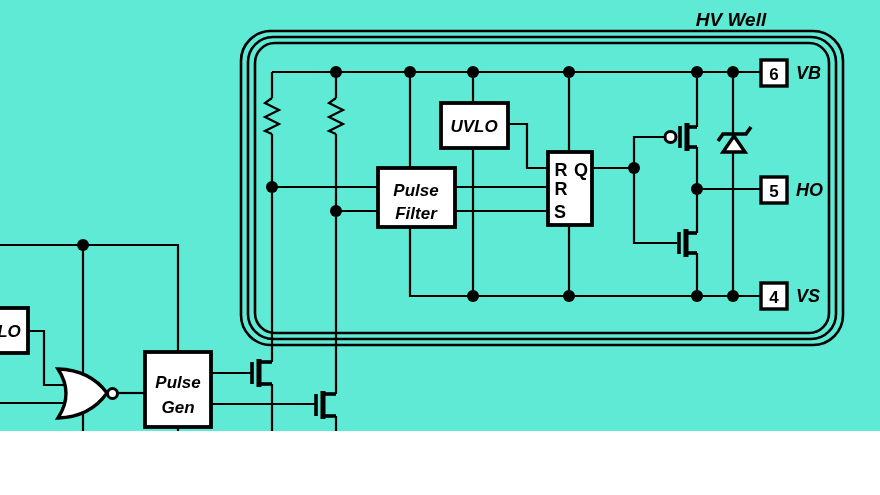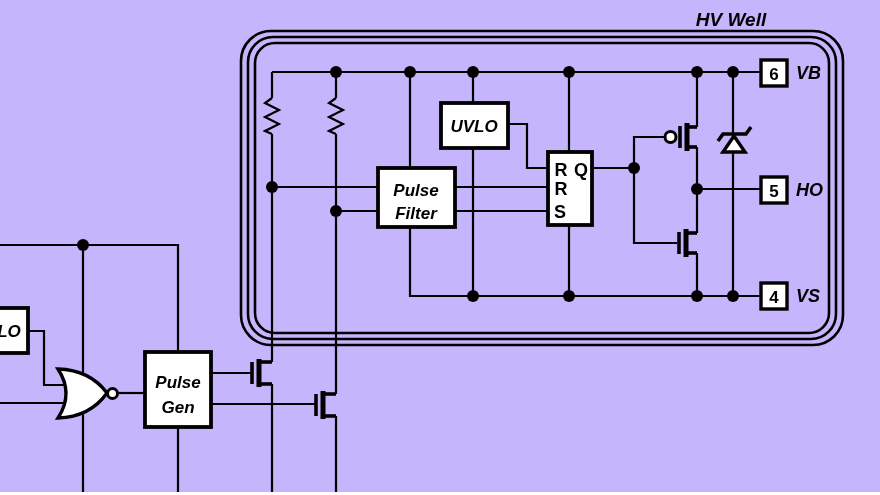--- a/index.html
+++ b/index.html
@@ -1,17 +1,17 @@
 <!DOCTYPE html>
 <html><head>
 <meta charset="utf-8">
 <style>
   html,body { margin:0; padding:0; background:#ffffff; }
   #stage {
-    position:relative; width:880px; height:492px; background:#c4b5fd;
+    position:relative; width:880px; height:431px; background:#5eead4;
     font-family:"Liberation Sans", sans-serif; overflow:hidden;
   }
   svg { display:block; }
   .wire   { fill:none; stroke:#000; stroke-width:2.2; }
   .border3{ fill:none; stroke:#000; stroke-width:2.6; }
   .blk    { fill:#fff; stroke:#000; stroke-width:3.8; }
   .pinbox { fill:#fff; stroke:#000; stroke-width:3.4; }
   .sym    { fill:none; stroke:#000; stroke-width:3.6; }
   .chan   { fill:none; stroke:#000; stroke-width:5; }
   .gatefill{ fill:#fff; stroke:#000; stroke-width:3.4; }

